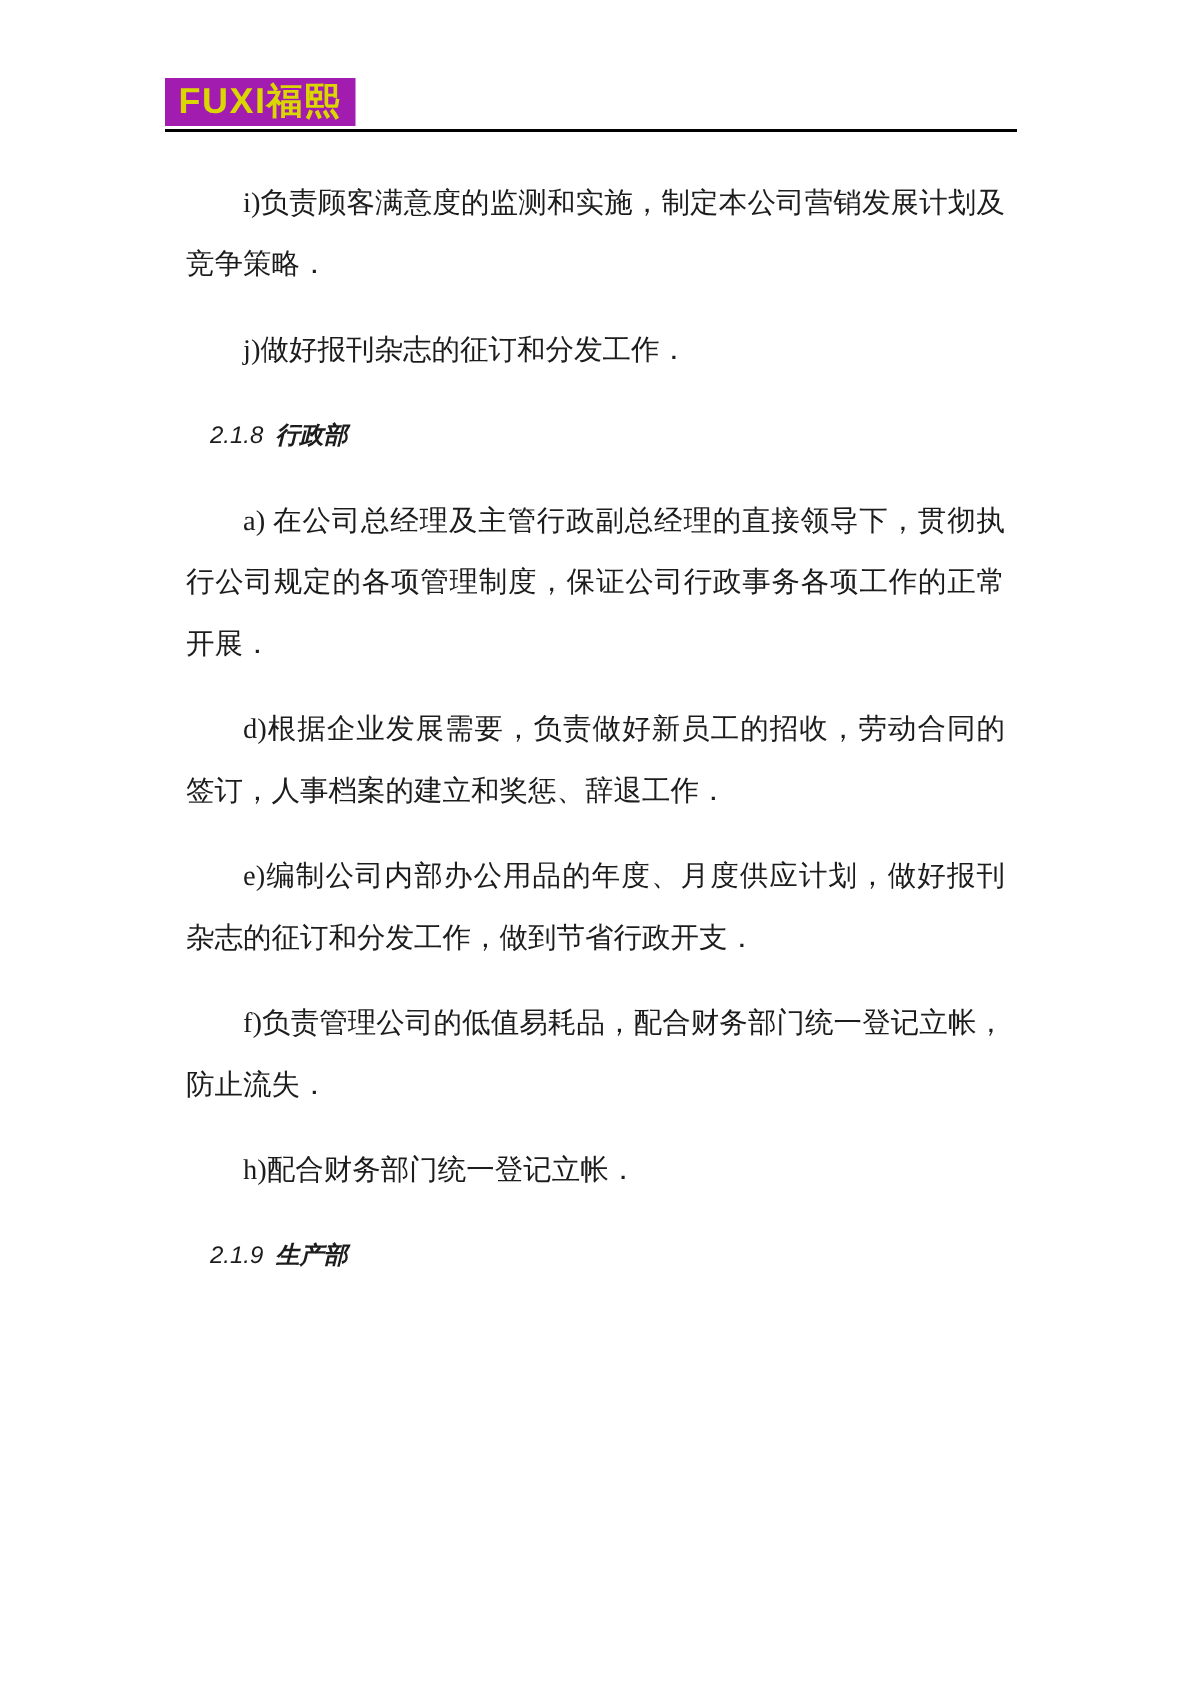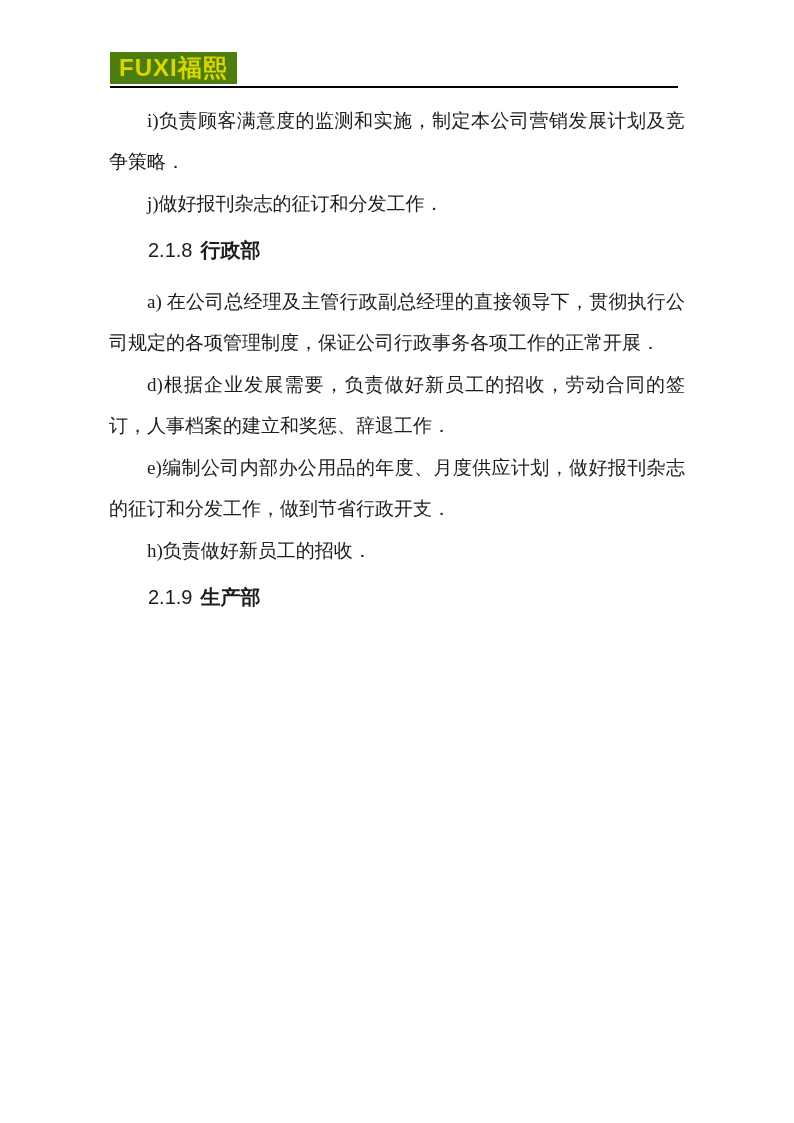--- a/index.html
+++ b/index.html
@@ -19,21 +19,21 @@
     inset: 0;
     background: #ffffff;
   }
   
   .logo-box {
     position: absolute;
     left: 110px;
     top: 52px;
     height: 32px;
     line-height: 32px;
-    background: #4d7c0f;
+    background: #a21caf;
     color: #dad600;
     font-family: "Liberation Sans", "DejaVu Sans", sans-serif;
     font-weight: bold;
     font-size: 24px;
     letter-spacing: 1px;
     padding: 0 9px;
     white-space: nowrap;
   }
   .header-rule {
     position: absolute;
@@ -45,33 +45,34 @@
   }
   
   .content {
     position: absolute;
     left: 108px;
     top: 99px;
     width: 578px;
     color: #1c1c1c;
   }
   .body-para {
-    margin: 1px;
+    margin: 16px;
     font-size: 19px;
     line-height: 41px;
     text-align: justify;
     text-indent: 2em;
     word-break: break-all;
   }
   .heading {
     margin: 6px 0 10px 0;
-    font-size: 20px;
+    font-size: 16px;
     line-height: 41px;
     text-indent: 2em;
     white-space: nowrap;
+    font-style: italic;
   }
   .heading .num {
     font-family: "Liberation Sans", "DejaVu Sans", sans-serif;
     font-weight: normal;
   }
   .heading .ttl {
     font-family: "Liberation Sans", "DejaVu Sans", sans-serif;
     font-weight: bold;
     margin-left: 8px;
   }
@@ -82,16 +83,17 @@
 <div class="page">
   <div class="logo-box">FUXI福熙</div>
   <div class="header-rule"></div>
   <div class="content">
       <p class="body-para">i)负责顾客满意度的监测和实施，制定本公司营销发展计划及竞争策略．</p>
       <p class="body-para">j)做好报刊杂志的征订和分发工作．</p>
       <div class="heading"><span class="num">2.1.8</span><span class="ttl">行政部</span></div>
       <p class="body-para">a) 在公司总经理及主管行政副总经理的直接领导下，贯彻执行公司规定的各项管理制度，保证公司行政事务各项工作的正常开展．</p>
       <p class="body-para">d)根据企业发展需要，负责做好新员工的招收，劳动合同的签订，人事档案的建立和奖惩、辞退工作．</p>
       <p class="body-para">e)编制公司内部办公用品的年度、月度供应计划，做好报刊杂志的征订和分发工作，做到节省行政开支．</p>
-      <p class="body-para">h)负责做好新员工的招收．</p>
+      <p class="body-para">f)负责管理公司的低值易耗品，配合财务部门统一登记立帐，防止流失．</p>
+      <p class="body-para">h)配合财务部门统一登记立帐．</p>
       <div class="heading"><span class="num">2.1.9</span><span class="ttl">生产部</span></div>
     </div>
 </div>
 
 </body></html>

